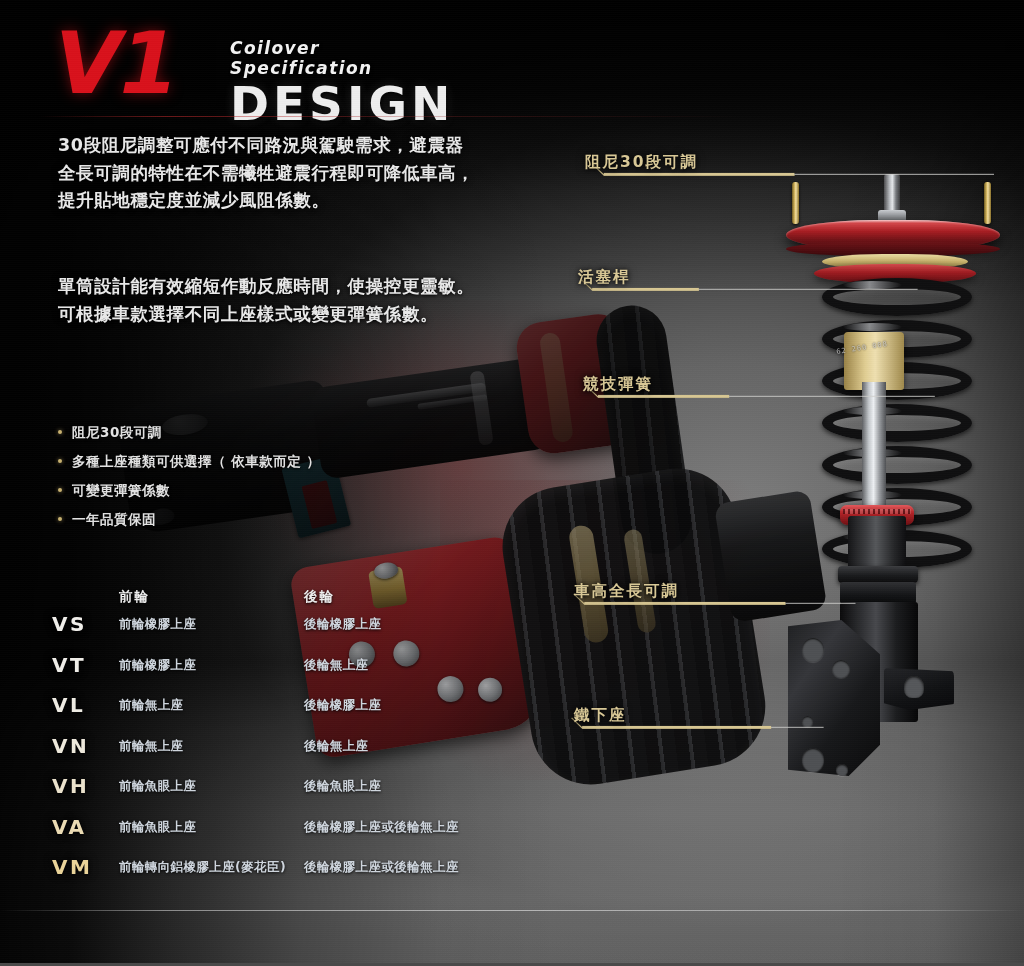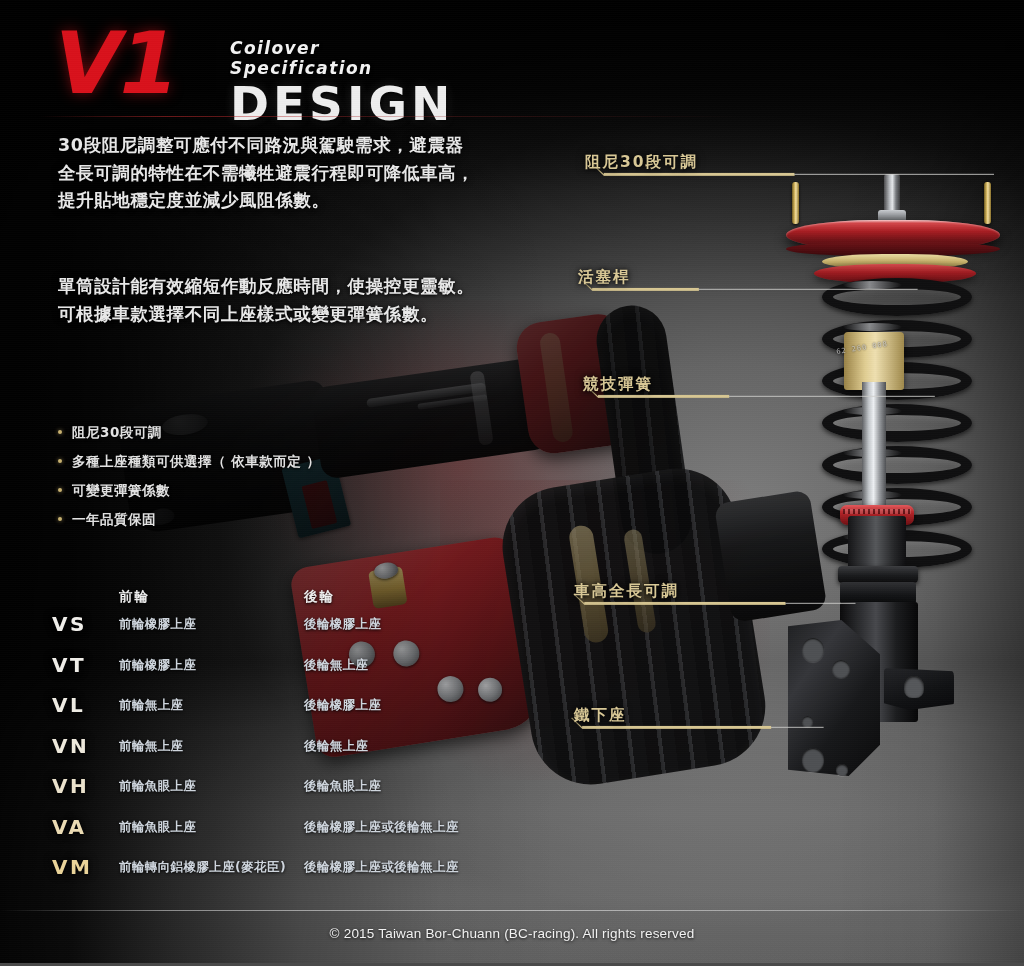--- a/index.html
+++ b/index.html
@@ -591,15 +591,14 @@
           <rect x="13" y="10.2" width="216" height="3.2" fill="#d8c793"></rect>
           <line x1="229" y1="11.8" x2="289" y2="11.8" stroke="#cfcfcb" stroke-width="1"></line>
         </svg>
         <span class="ctext">鐵下座</span>
       </div>
     </div>
 
   <div class="bg-scanlines"></div>
 
   <div class="footer-rule"></div>
-  <div class="footer">© 2015 Taiwan Bor-Chuann (BC-racing). All rights reserved</div>
 
 </div>
 
 </body></html>

